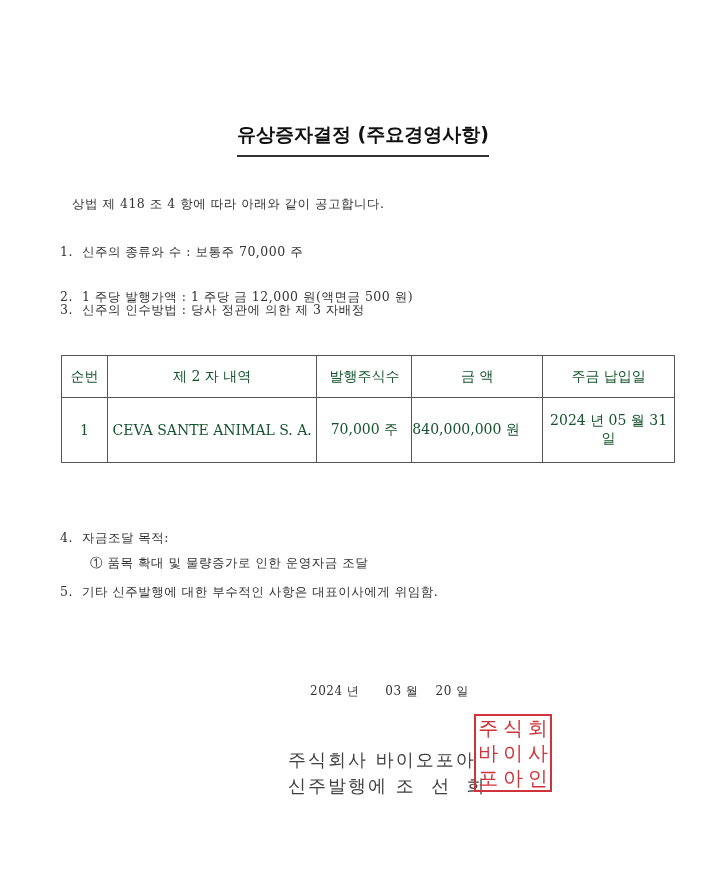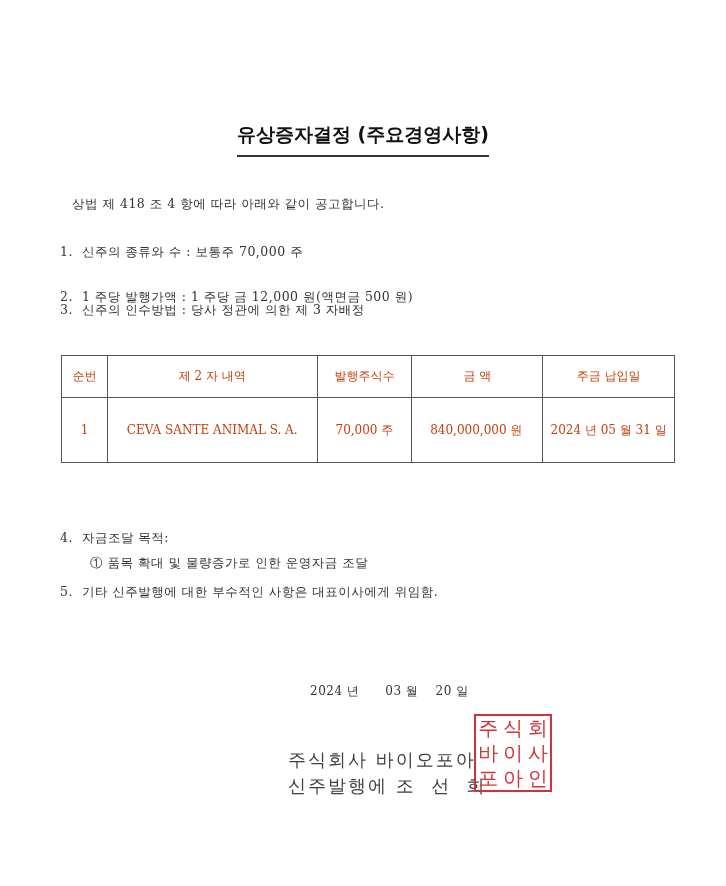--- a/index.html
+++ b/index.html
@@ -13,30 +13,30 @@
     text-align: center; font-family: "DejaVu Sans", sans-serif;
     font-size: 19px; font-weight: bold; color: #111;
   }
   .title span { border-bottom: 2px solid #333; padding-bottom: 10px; }
   .line {
     position: absolute; left: 60px; font-size: 12.5px; white-space: nowrap; color: #333;
     letter-spacing: 0.5px;
   }
   table.grid {
     position: absolute; left: 61px; top: 355px; width: 614px;
-    border-collapse: collapse; font-size: 12px; color: #c2410c;
+    border-collapse: collapse; font-size: 14px; color: #14532d;
   }
   table.grid td, table.grid th {
     border: 1.5px solid #555; font-weight: normal; padding: 0;
   }
   table.grid tr.head td { height: 41px; text-align: center; }
   table.grid tr.row td { height: 64px; }
   table.grid tr.total td { height: 38px; }
   .c { text-align: center; }
-  .r { text-align: center; padding-right: 2px !important; }
+  .r { text-align: left; padding-right: 2px !important; }
   .bold { font-family: "DejaVu Sans", sans-serif; font-weight: bold; }
   .sig { position: absolute; left: 288px; font-family: "DejaVu Sans", sans-serif; font-size: 18px; letter-spacing: 2px; color: #404040; white-space: nowrap; }
   .seal {
     position: absolute; left: 474px; top: 714px; width: 78px; height: 78px;
     border: 2px solid #d0343a; box-sizing: border-box;
     display: grid; grid-template-columns: repeat(3, 1fr); grid-template-rows: repeat(3, 1fr);
     color: #d0343a; font-family: "DejaVu Sans", sans-serif; font-size: 20px; font-weight: 300;
     text-align: center; line-height: 25px;
   }
 </style>

